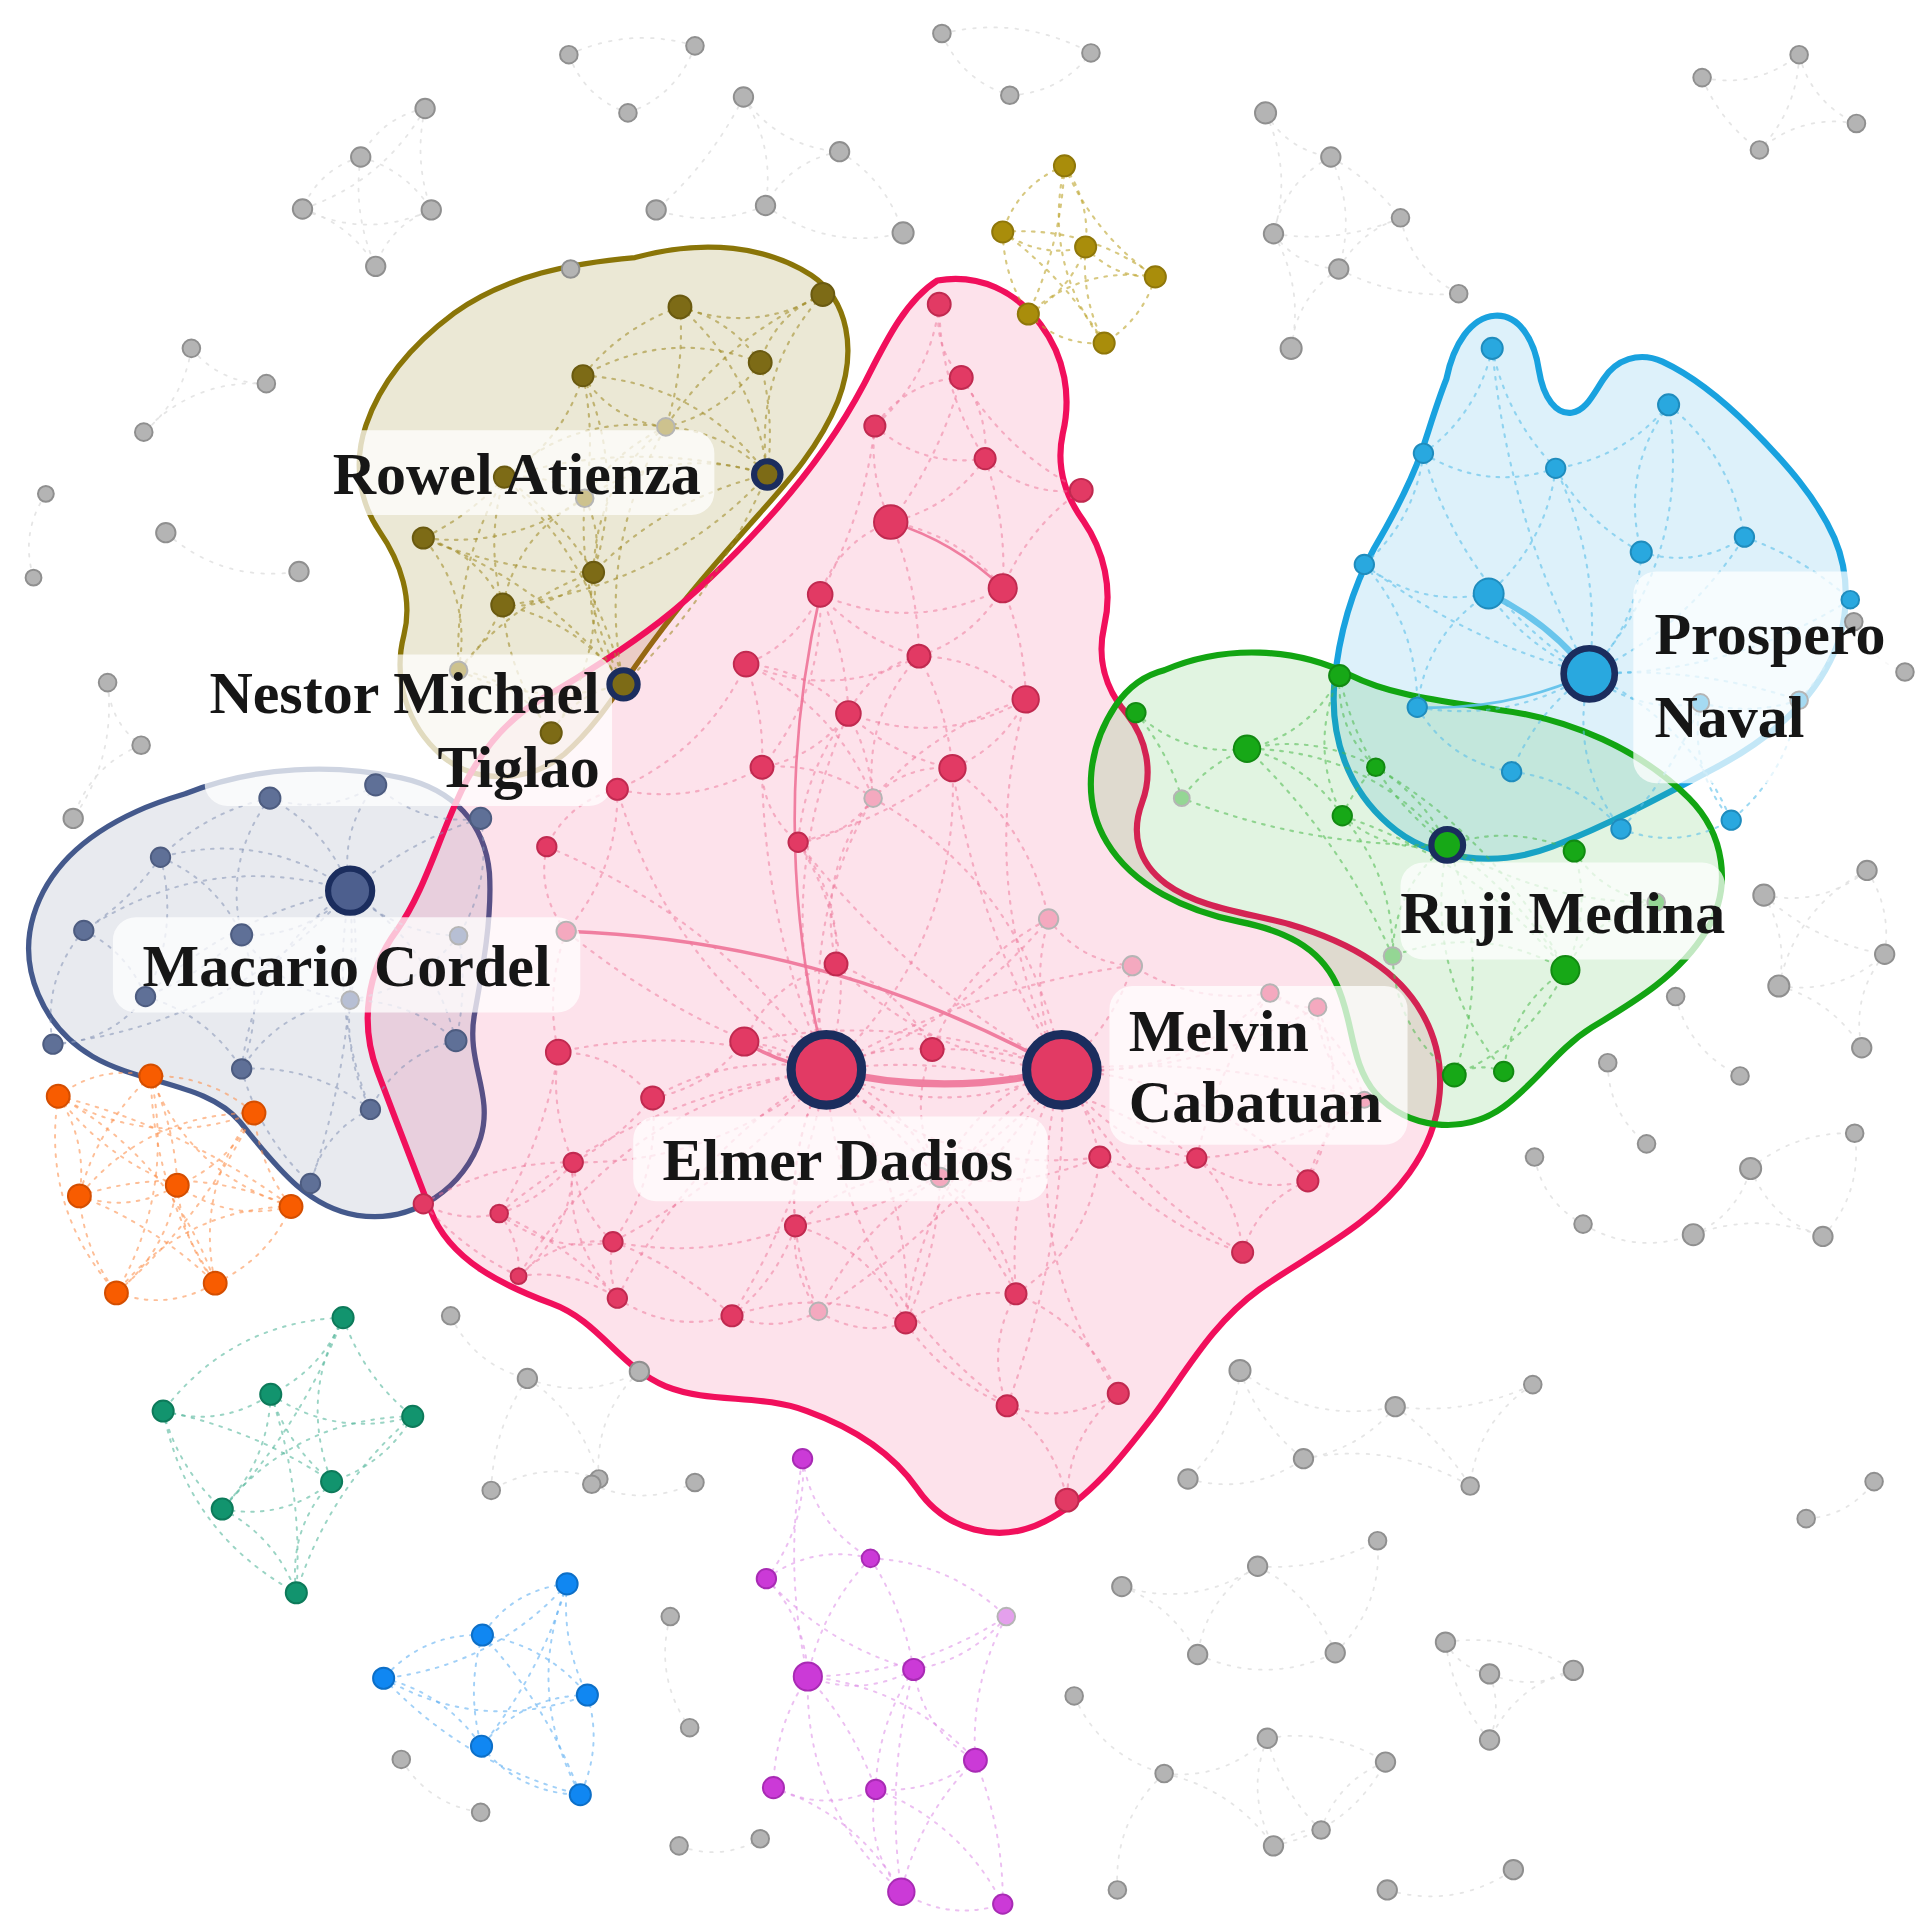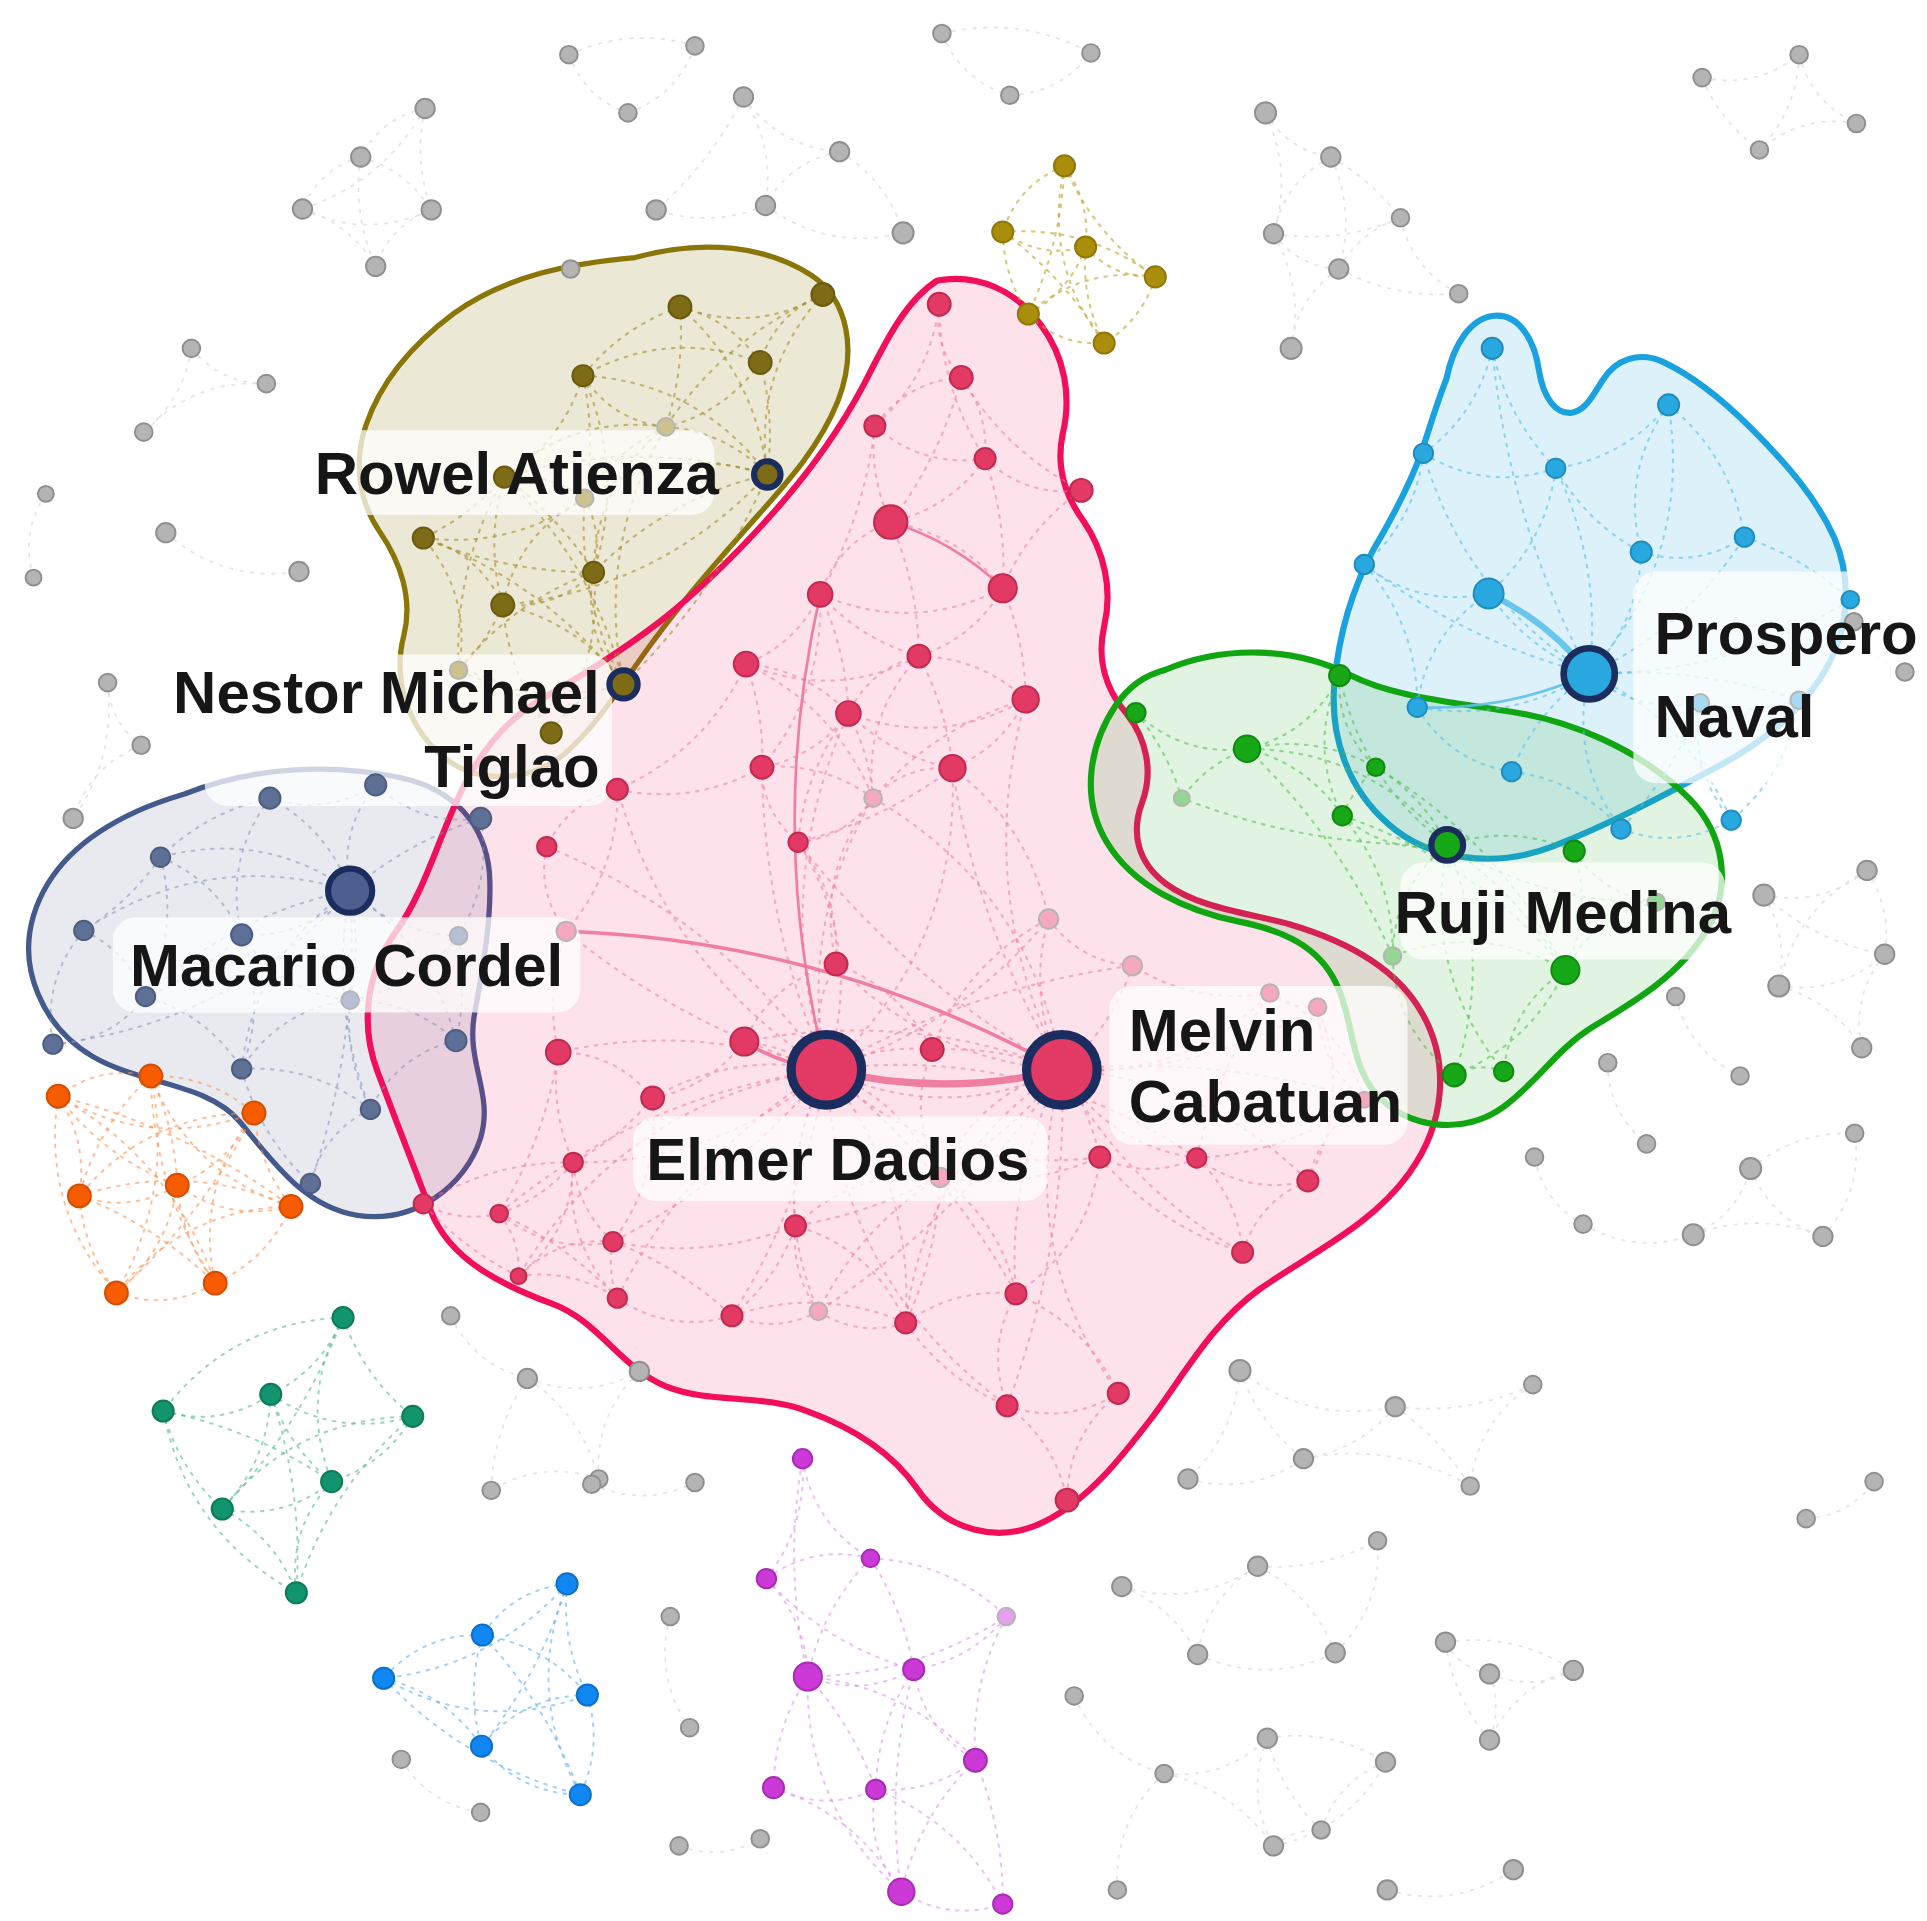--- a/index.html
+++ b/index.html
@@ -1,17 +1,17 @@
 <!DOCTYPE html>
 <html style="font-size:14px"><head>
 <meta charset="utf-8">
 <style>
   html,body{margin:0;padding:0;background:#ffffff;}
   body{font-family:"Liberation Sans", sans-serif;}
-  .stage{width:100vw;max-width:100%;}
+  .stage{width:100vw;max-width:100%;font-family:Liberation Serif, serif;}
   svg{display:block;width:100%;height:auto;background:#ffffff;}
   text.author-label{fill:#161616;font-weight:600;letter-spacing:0px;}
 </style>
 </head>
 <body>
 
 <div class="stage">
   <svg id="graph" xmlns="http://www.w3.org/2000/svg" viewBox="0 0 2185 2178">
       <g>
         <path d="M 720,292 C 800,270 870,280 920,312 C 962,340 972,398 950,455 C 928,510 888,552 850,595 C 812,638 775,680 740,728 C 705,775 680,820 640,855 C 600,888 538,890 500,856 C 462,823 445,770 458,720 C 468,680 455,638 430,602 C 408,570 400,525 415,482 C 432,432 468,390 515,355 C 575,312 650,298 720,292 Z" fill="rgba(138,117,8,0.17)" stroke="#8a7508" stroke-width="6" stroke-linejoin="round"></path>

